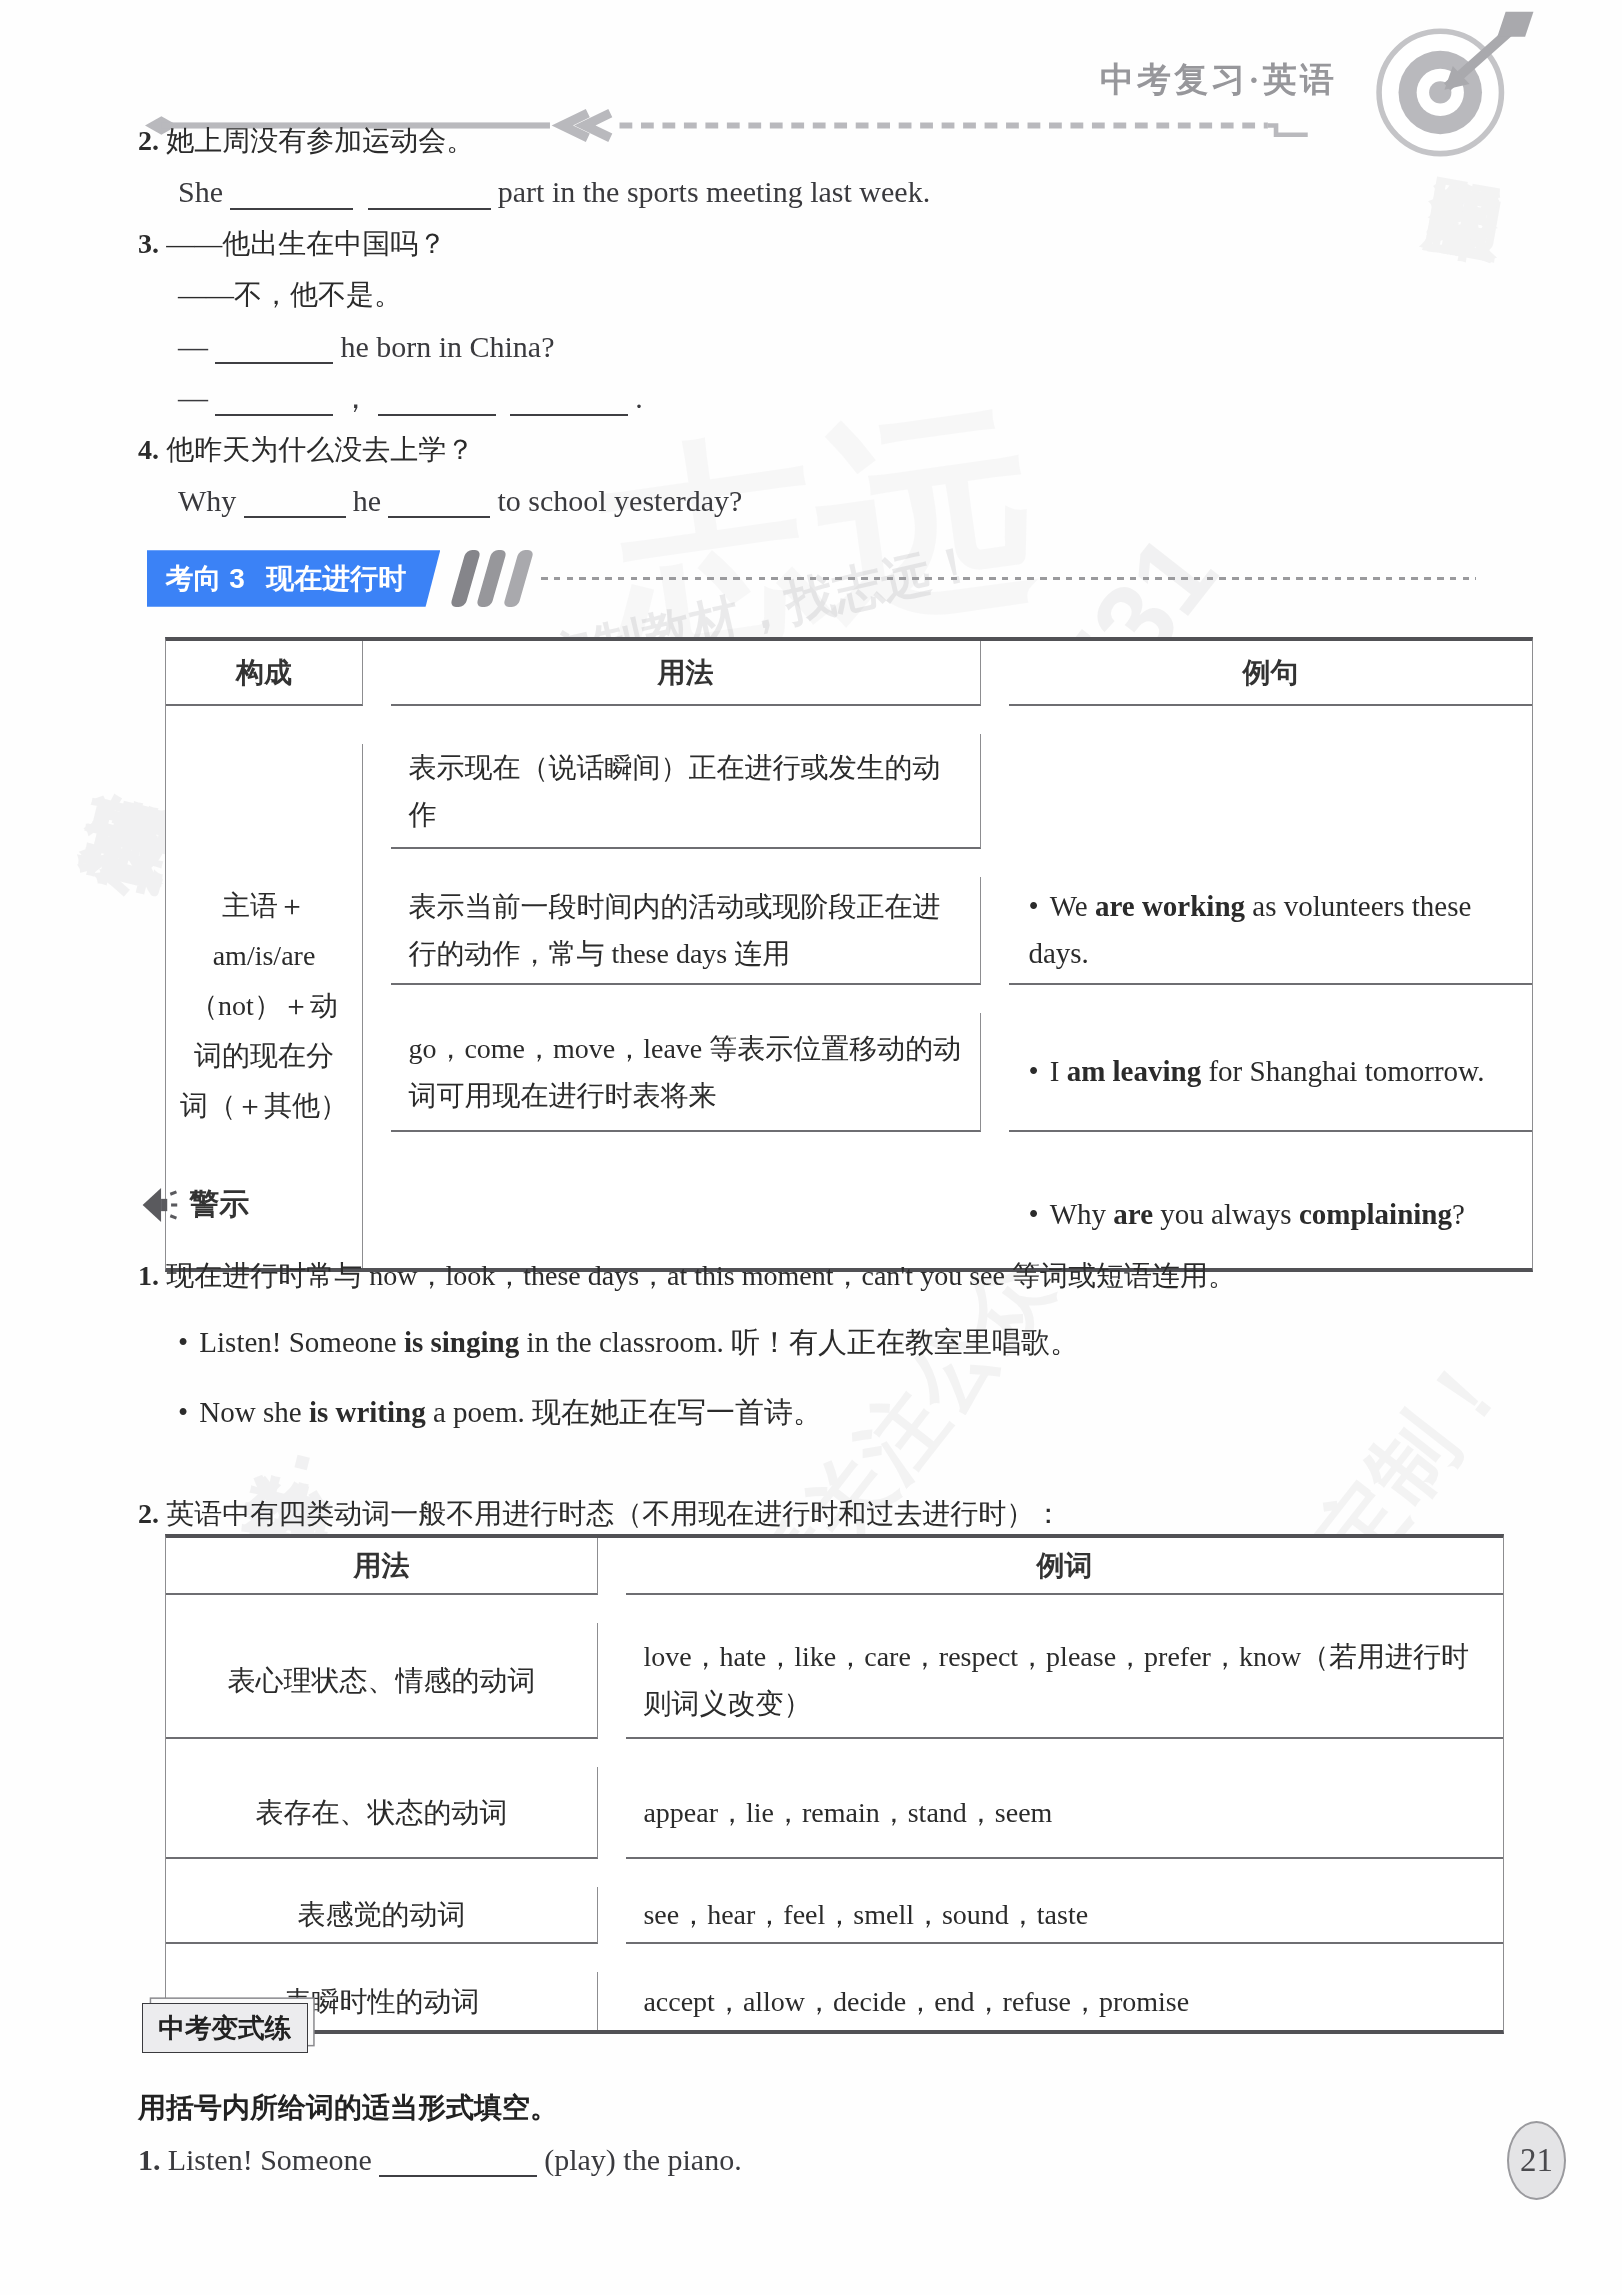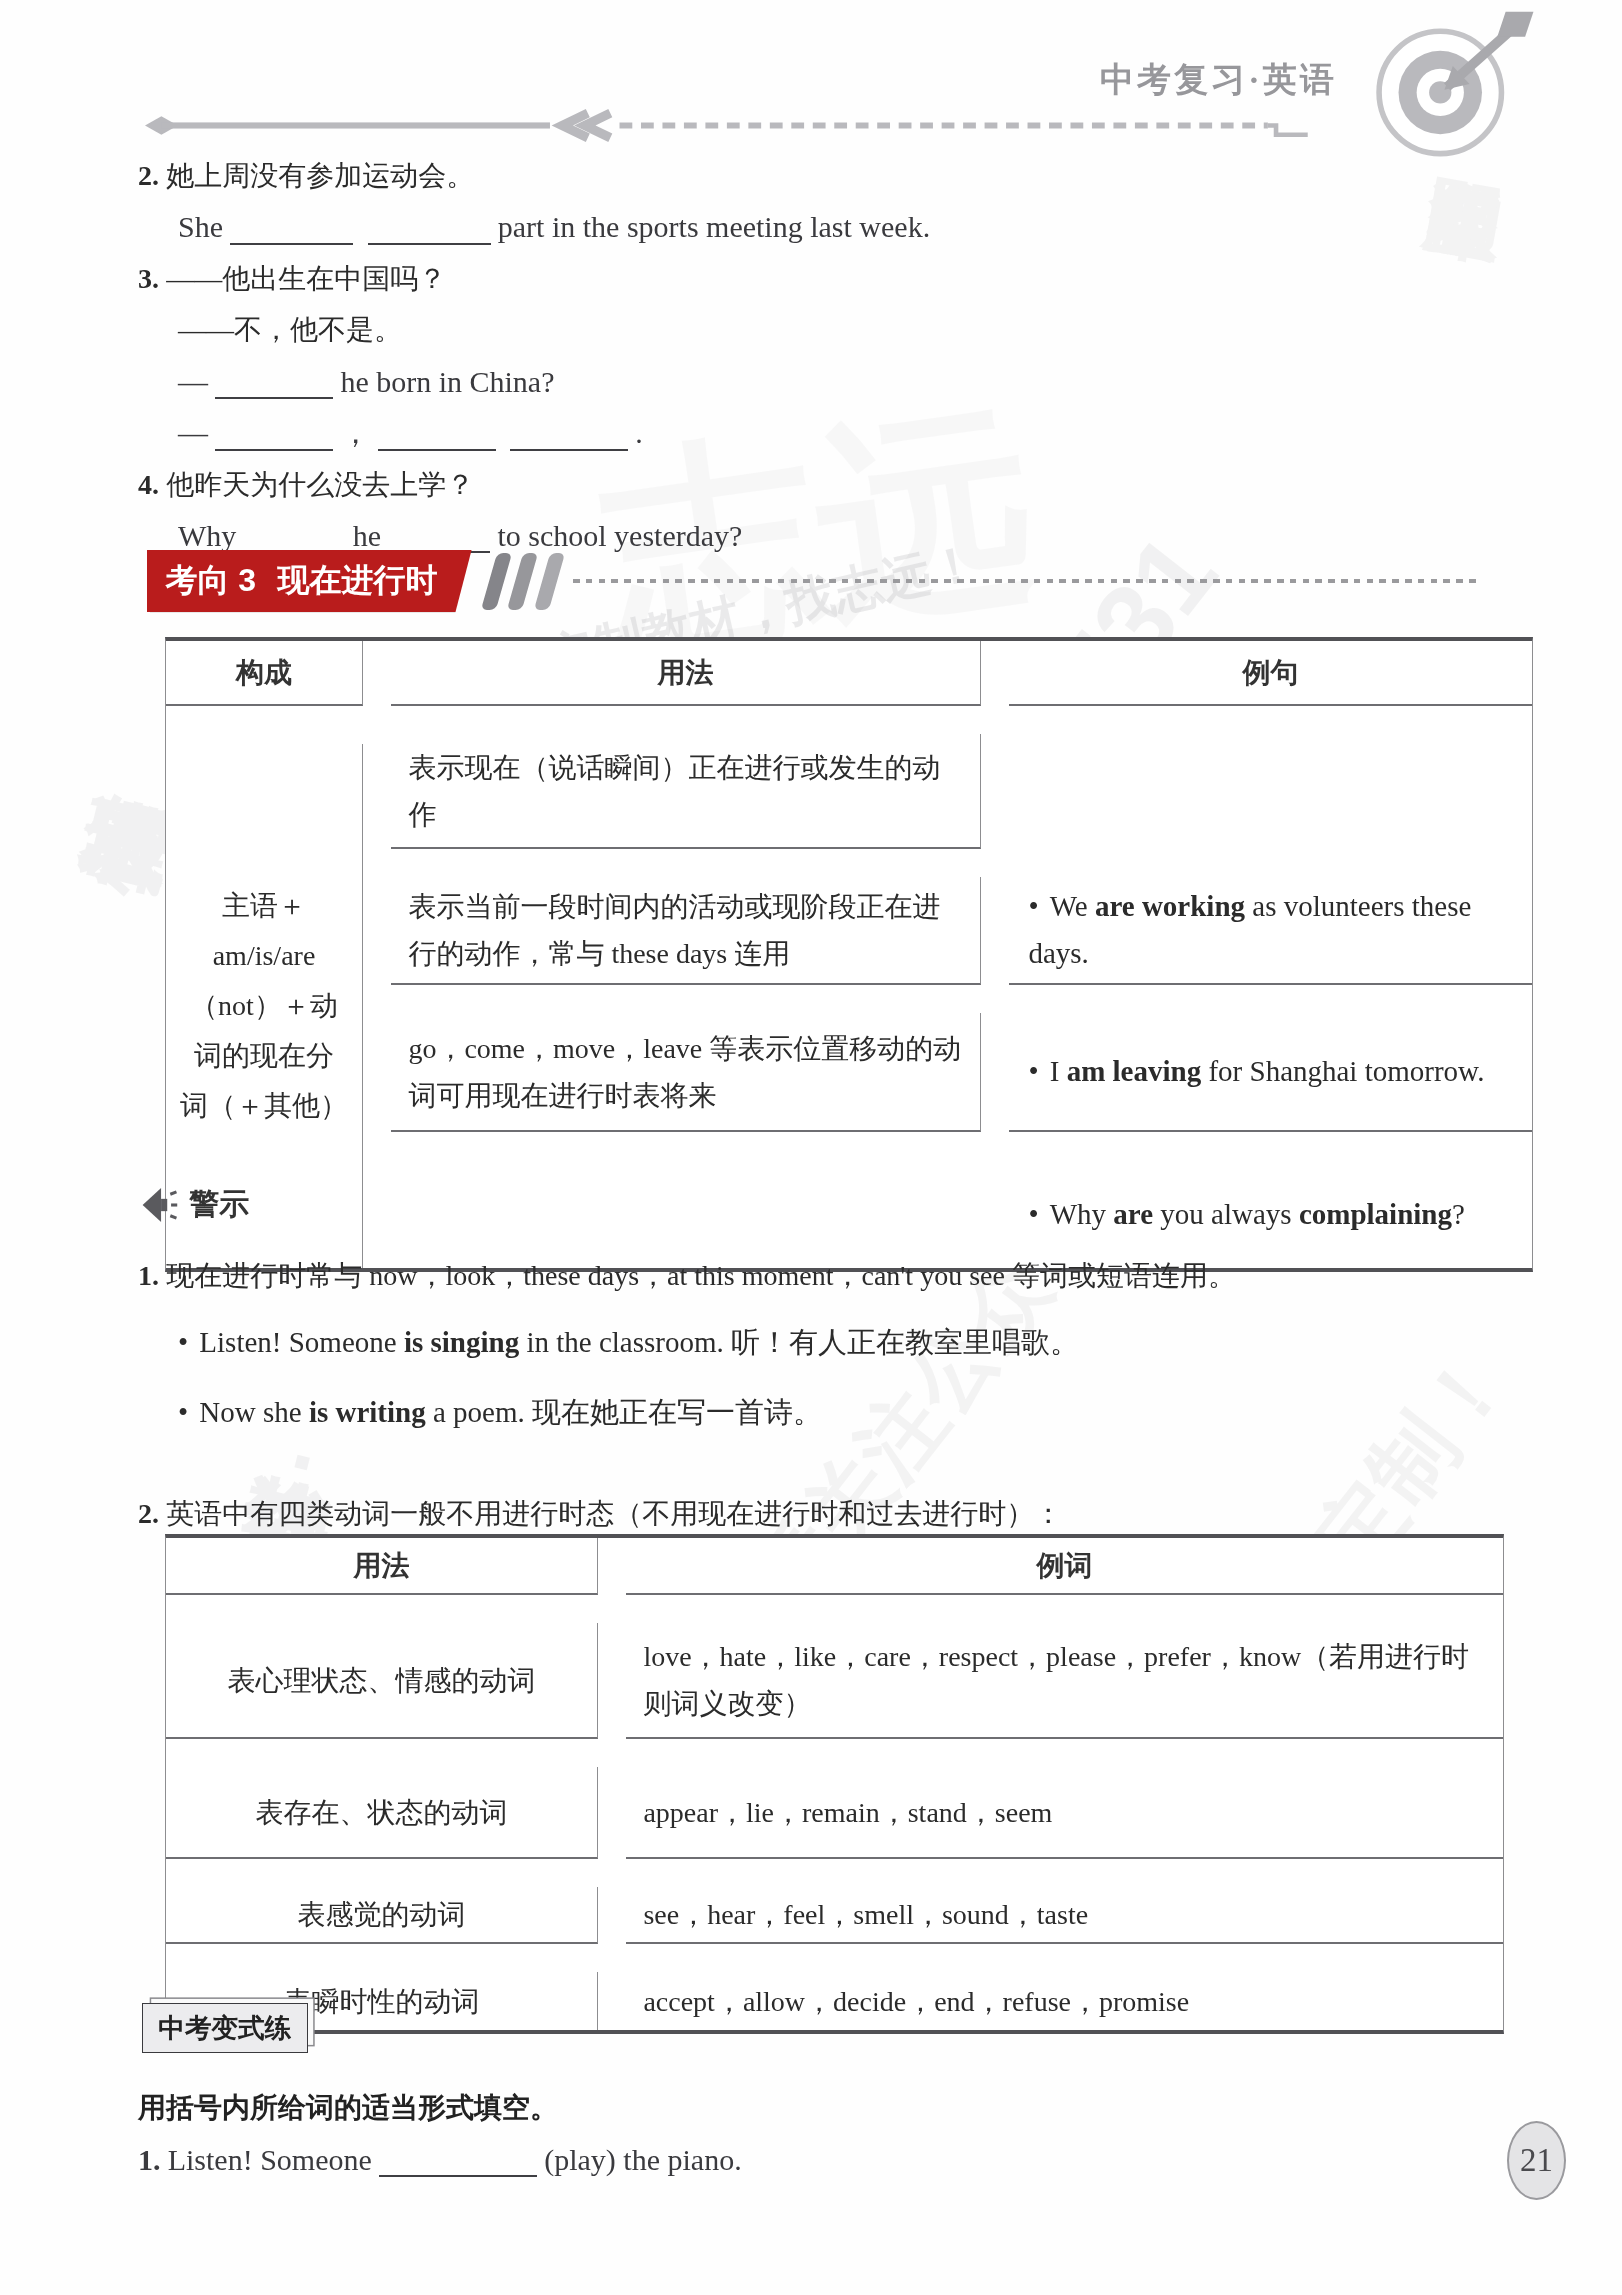--- a/index.html
+++ b/index.html
@@ -21,31 +21,31 @@
 
   .content{position:absolute;inset:0;z-index:1;}
 
   
   .hdr-title{position:absolute;top:57px;right:286px;font-size:34px;font-weight:bold;
              color:#97979b;letter-spacing:3.1px;}
   .target-icon{position:absolute;top:9.2px;right:86px;}
   .arrow-deco{position:absolute;top:106px;left:144px;}
 
   
-  .exercises{position:absolute;top:159px;left:138px;width:1350px;}
+  .exercises{position:absolute;top:124px;left:138px;width:1350px;}
   .line{font-size:28px;line-height:34px;margin-bottom:17.4px;min-height:34px;}
   .line.en{font-size:30px;color:#3a3a3e;}
   .indent{padding-left:40px;}
   .num{font-weight:bold;margin-right:7.2px;}
   .blank{display:inline-block;height:0;border-bottom:2px solid #3f3f43;vertical-align:-7.2px;margin:0 7.2px;}
   .w240{width:123px;} .w230{width:118px;} .w200{width:102px;} .w300{width:158px;}
 
   
   .banner-row{position:absolute;top:550px;left:147px;width:1329px;display:flex;align-items:center;}
-  .banner{background:#b91c1c;color:#fff;font-size:32px;font-weight:bold;
+  .banner{background:#3b82f6;color:#fff;font-size:28px;font-weight:bold;
           font-family:"Liberation Sans","DejaVu Sans",sans-serif;
           padding:9.2px 34px 9.2px 18.4px;clip-path:polygon(0 0,100% 0,95% 100%,0 100%);
           filter:drop-shadow(3.1px 3.6px 0 rgba(80,80,85,.25));}
   .banner .gap{display:inline-block;width:21.5px;}
   .slash{width:15.3px;height:57px;border-radius:6.1px;transform:skewX(-16deg);margin-left:11.2px;}
   .s1{background:#85858a;margin-left:17.4px;} .s2{background:#97979b;} .s3{background:#a9a9ad;}
   .dotline{flex:1;height:3.6px;margin-left:15.3px;
            background:repeating-linear-gradient(90deg,#9a9a9d 0 6.6px,transparent 6.6px 12.8px);}
 
   

